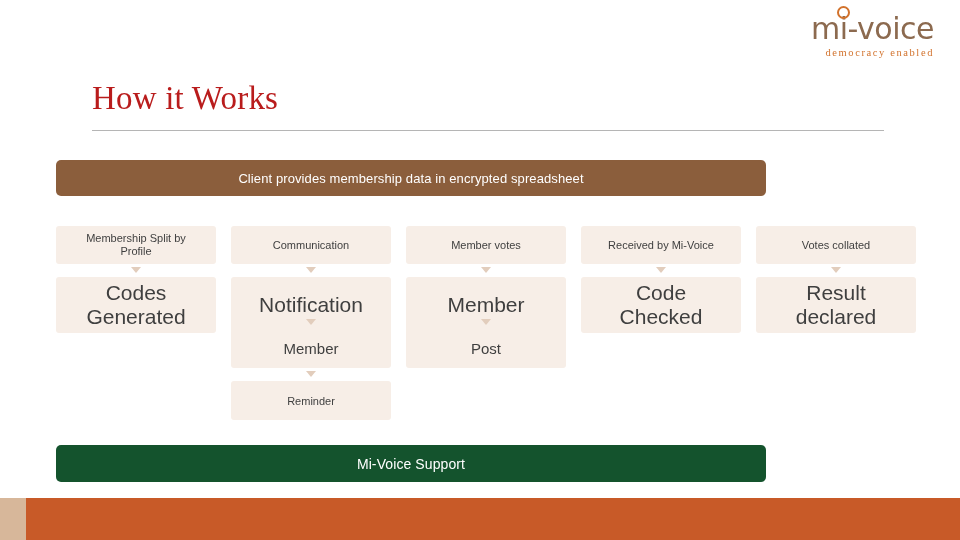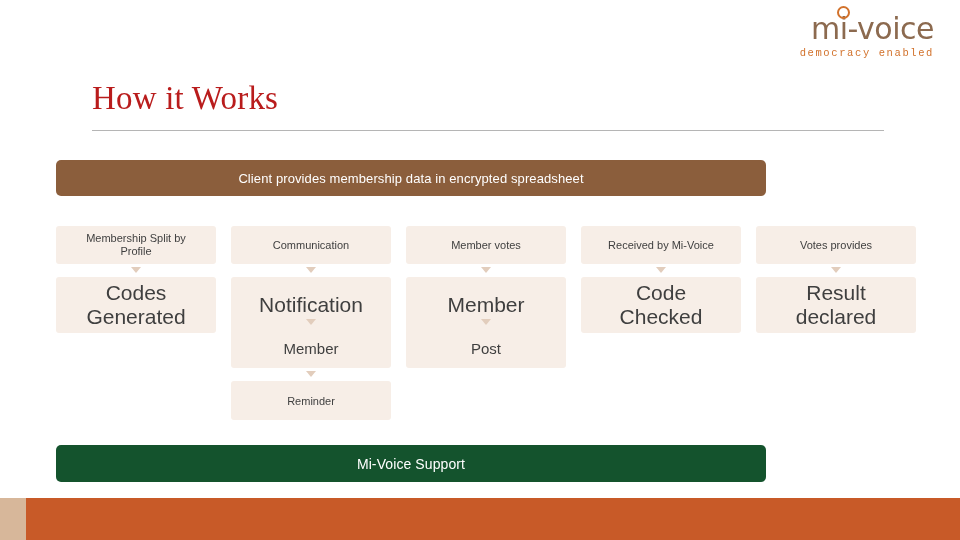--- a/index.html
+++ b/index.html
@@ -42,21 +42,21 @@
     position: absolute;
     width: 9px;
     height: 9px;
     border: 2px solid #d2722c;
     border-radius: 50%;
     top: -8px;
     left: 26px;
     background: transparent;
   }
   .logo-sub {
-    font-family: Liberation Mono, monospace;
+    font-family: Liberation Serif, serif;
     font-size: 10.5px;
     color: #d2722c;
     letter-spacing: 1.6px;
     margin-top: 4px;
   }
   
   .title {
     position: absolute;
     left: 92px;
     top: 80px;
@@ -210,21 +210,21 @@
       <div class="box r2">Post</div>
     </div>
 
     <div class="col" style="left:525px;">
       <div class="box r0">Received by Mi-Voice</div>
       <div class="arrow a0"></div>
       <div class="box r1">Code Checked</div>
     </div>
 
     <div class="col" style="left:700px;">
-      <div class="box r0">Votes provides</div>
+      <div class="box r0">Votes collated</div>
       <div class="arrow a0"></div>
       <div class="box r1">Result declared</div>
     </div>
 
   </div>
 
   <div class="banner banner-bottom">Mi-Voice Support</div>
 
   <div class="stripe-white"></div>
   <div class="stripe-orange"></div>

